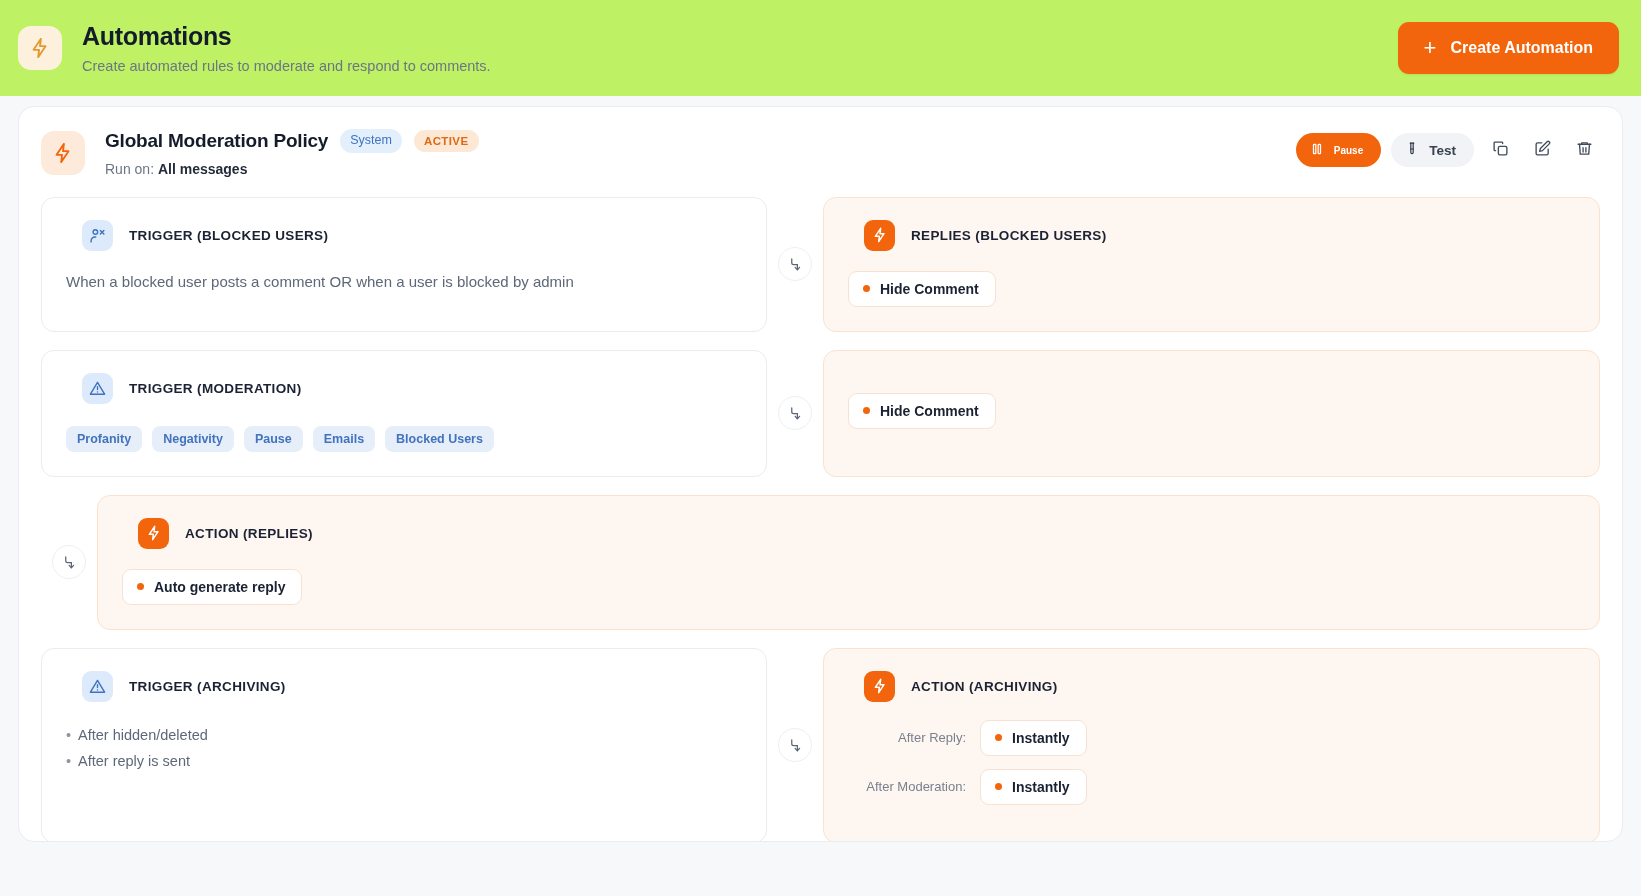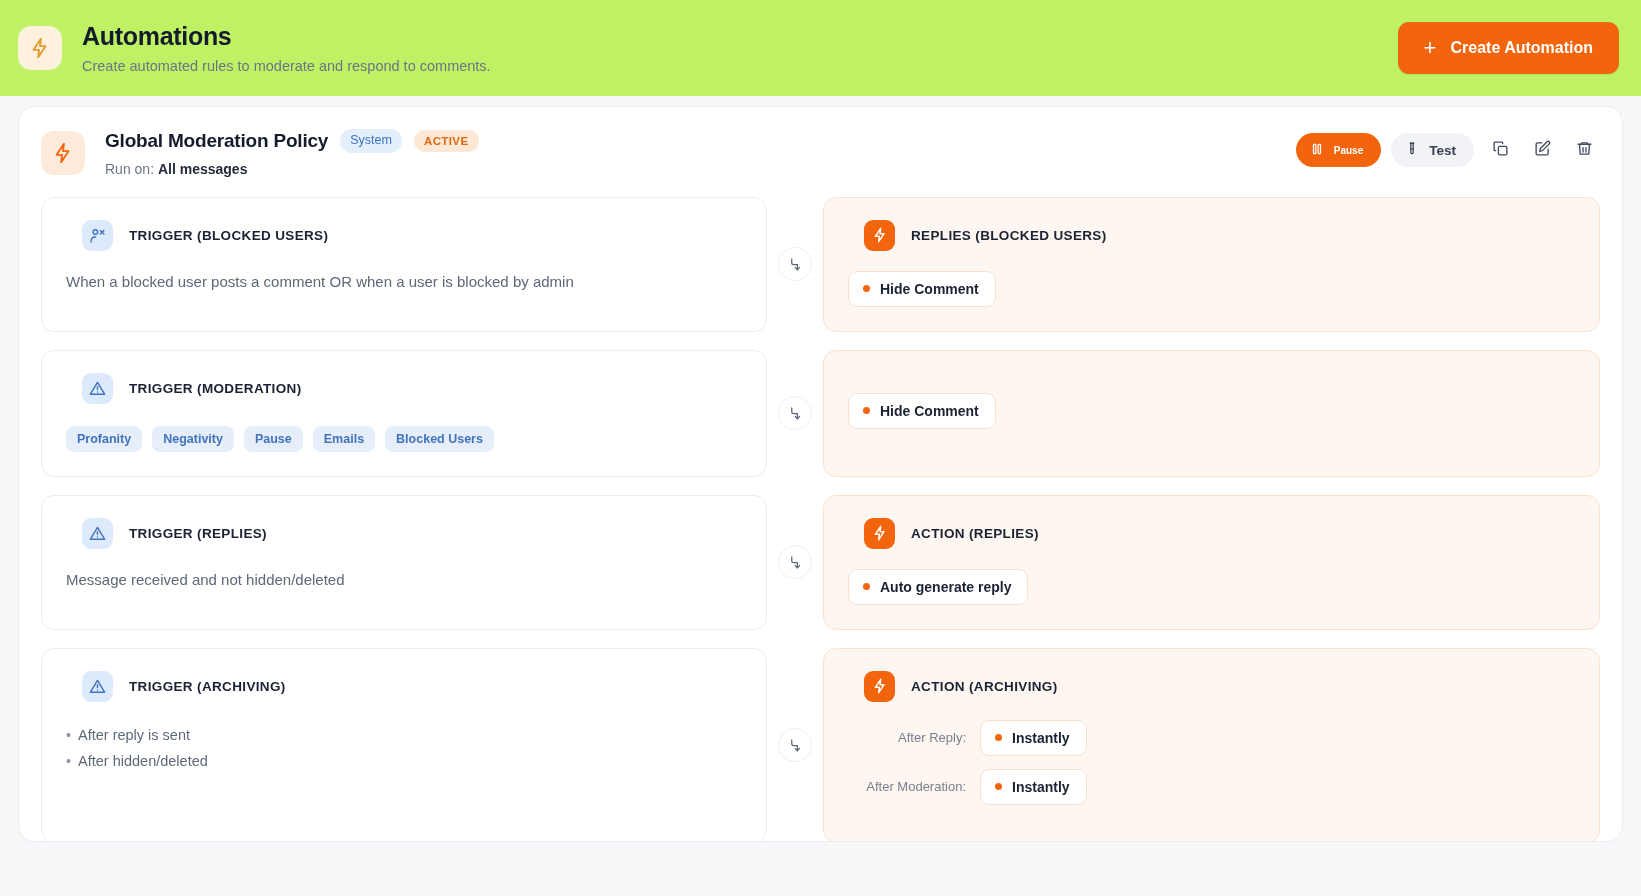--- a/index.html
+++ b/index.html
@@ -424,35 +424,20 @@
             <span class="pill">
               <span class="dot"></span>
               <span>Hide Comment</span>
             </span>
           </div>
         </div>
       </div>
     </div>
 
     <div class="flow-row">
-      <div class="trigger-col">
-        <div class="trigger-card">
-          <div class="card-head">
-            <span class="sq-icon-blue">
-              <svg width="17" height="17" viewBox="0 0 24 24" fill="none" stroke="#3f73c0" stroke-width="2" stroke-linecap="round" stroke-linejoin="round">
-                <path d="M12 3.5 22 20H2z"></path>
-                  <path d="M12 9.5v4"></path>
-                  <path d="M12 17h.01"></path>
-              </svg>
-            </span>
-            <span class="card-label">TRIGGER (REPLIES)</span>
-          </div>
-          <div class="card-desc">Message received and not hidden/deleted</div>
-        </div>
-      </div>
       <div class="connector-col">
         <span class="connector-badge">
           <svg width="15" height="15" viewBox="0 0 24 24" fill="none" stroke="#5c6575" stroke-width="2" stroke-linecap="round" stroke-linejoin="round">
             <path d="M6 3v6a3 3 0 0 0 3 3h6"></path>
               <path d="M15 12v8"></path>
               <path d="M11.5 16.5L15 20.5l3.5-4"></path>
           </svg>
         </span>
       </div>
       <div class="action-col">
@@ -482,22 +467,22 @@
             <span class="sq-icon-blue">
               <svg width="17" height="17" viewBox="0 0 24 24" fill="none" stroke="#3f73c0" stroke-width="2" stroke-linecap="round" stroke-linejoin="round">
                 <path d="M12 3.5 22 20H2z"></path>
                   <path d="M12 9.5v4"></path>
                   <path d="M12 17h.01"></path>
               </svg>
             </span>
             <span class="card-label">TRIGGER (ARCHIVING)</span>
           </div>
           <div class="bullets">
+            <div class="bullet">After hidden/deleted</div>
             <div class="bullet">After reply is sent</div>
-            <div class="bullet">After hidden/deleted</div>
           </div>
         </div>
       </div>
       <div class="connector-col">
         <span class="connector-badge">
           <svg width="15" height="15" viewBox="0 0 24 24" fill="none" stroke="#5c6575" stroke-width="2" stroke-linecap="round" stroke-linejoin="round">
             <path d="M6 3v6a3 3 0 0 0 3 3h6"></path>
               <path d="M15 12v8"></path>
               <path d="M11.5 16.5L15 20.5l3.5-4"></path>
           </svg>

